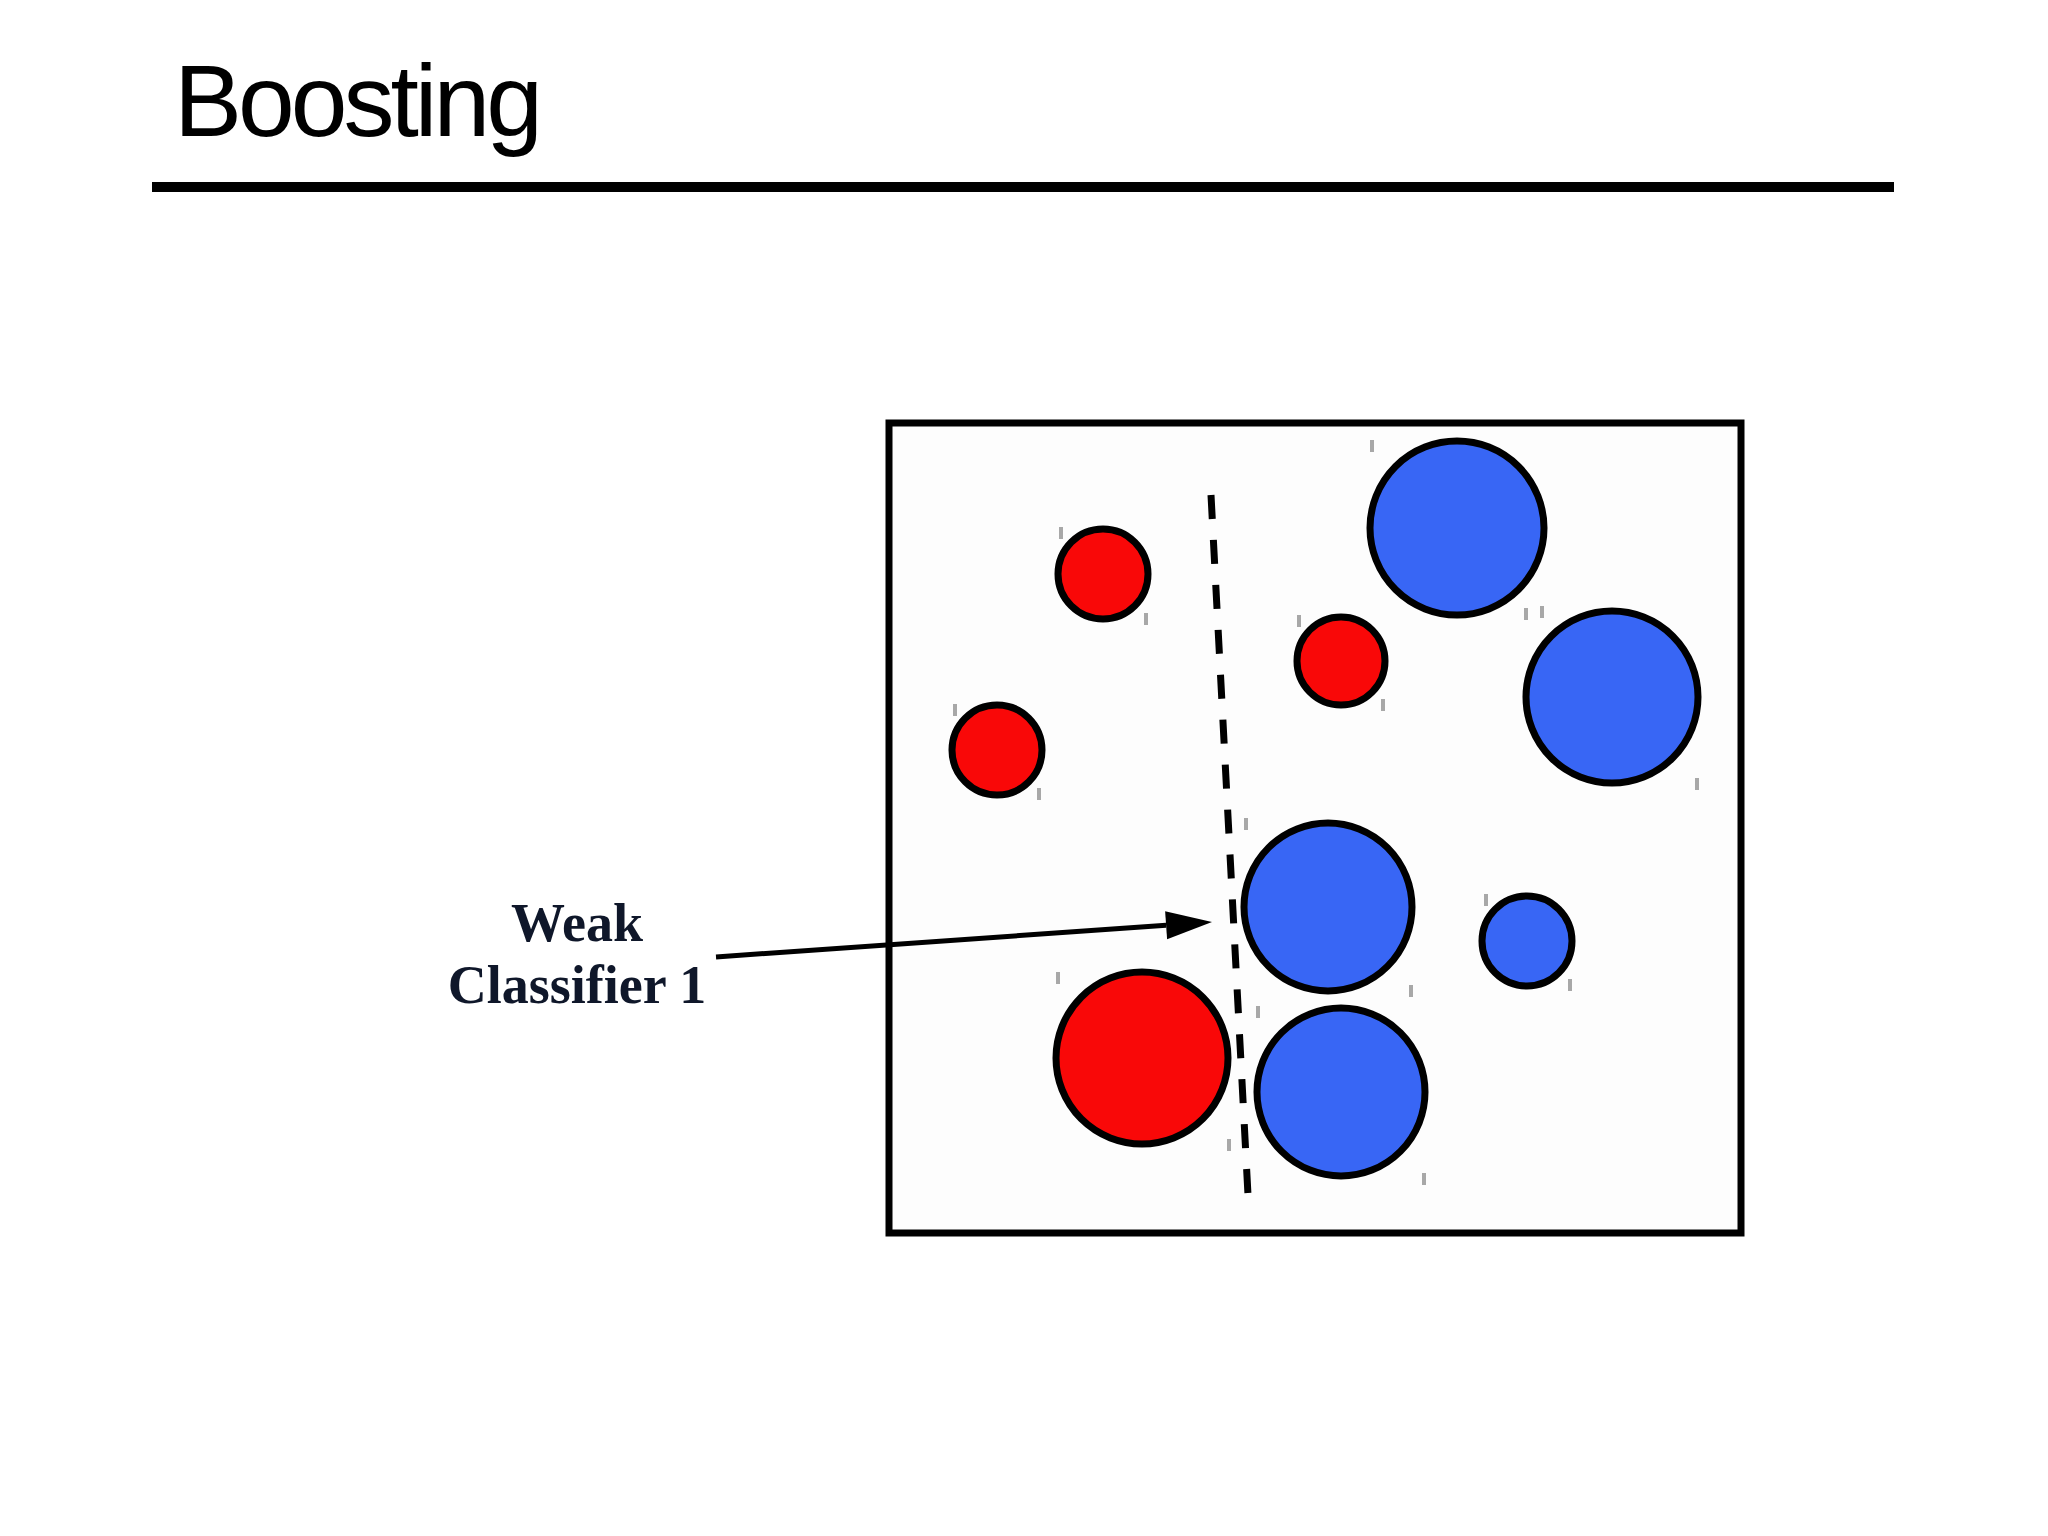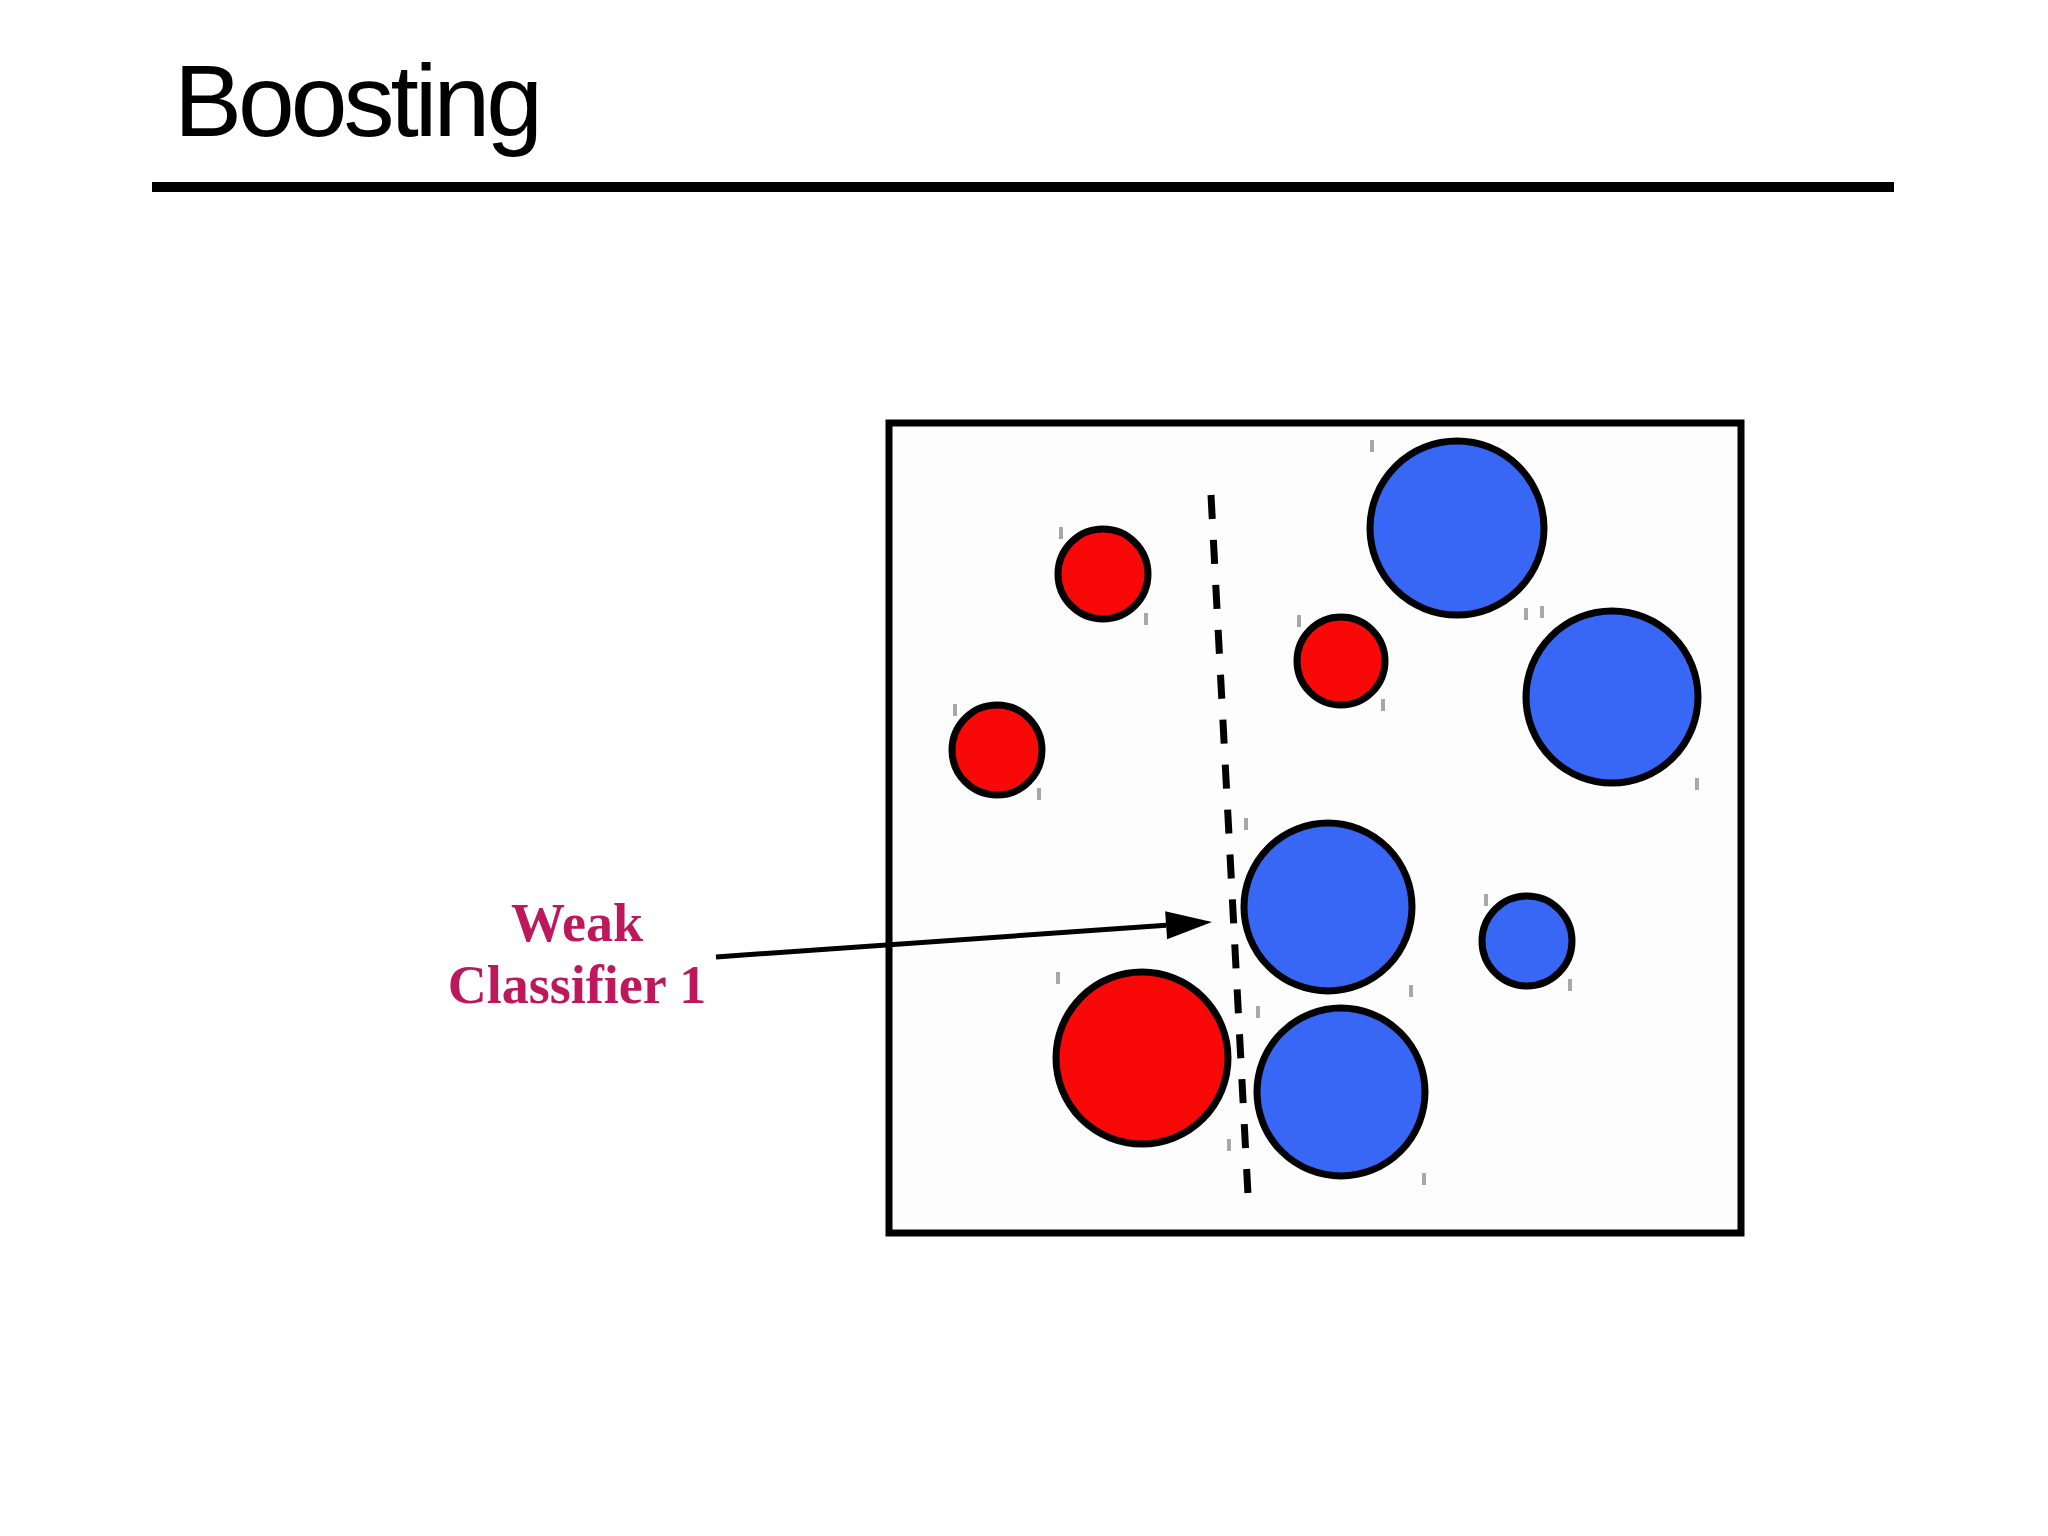--- a/index.html
+++ b/index.html
@@ -39,21 +39,21 @@
   .classifier-label {
     position: absolute;
     left: 377px;
     top: 892px;
     width: 400px;
     text-align: center;
     font-family: "Liberation Serif", serif;
     font-weight: 700;
     font-size: 54px;
     line-height: 62px;
-    color: #be185d;
+    color: #0f172a;
   }
   .diagram-svg {
     position: absolute;
     left: 0;
     top: 0;
     width: 2048px;
     height: 1536px;
   }
 </style>
 </head>

